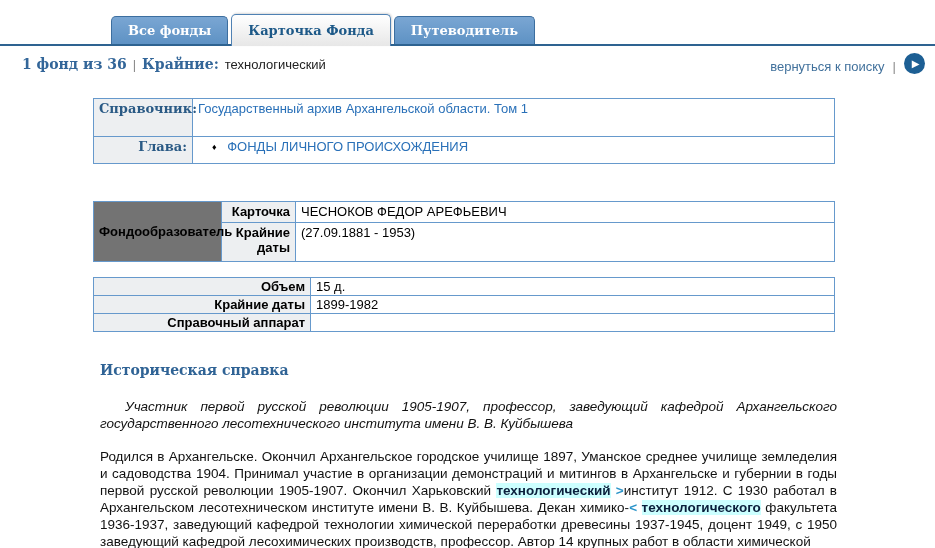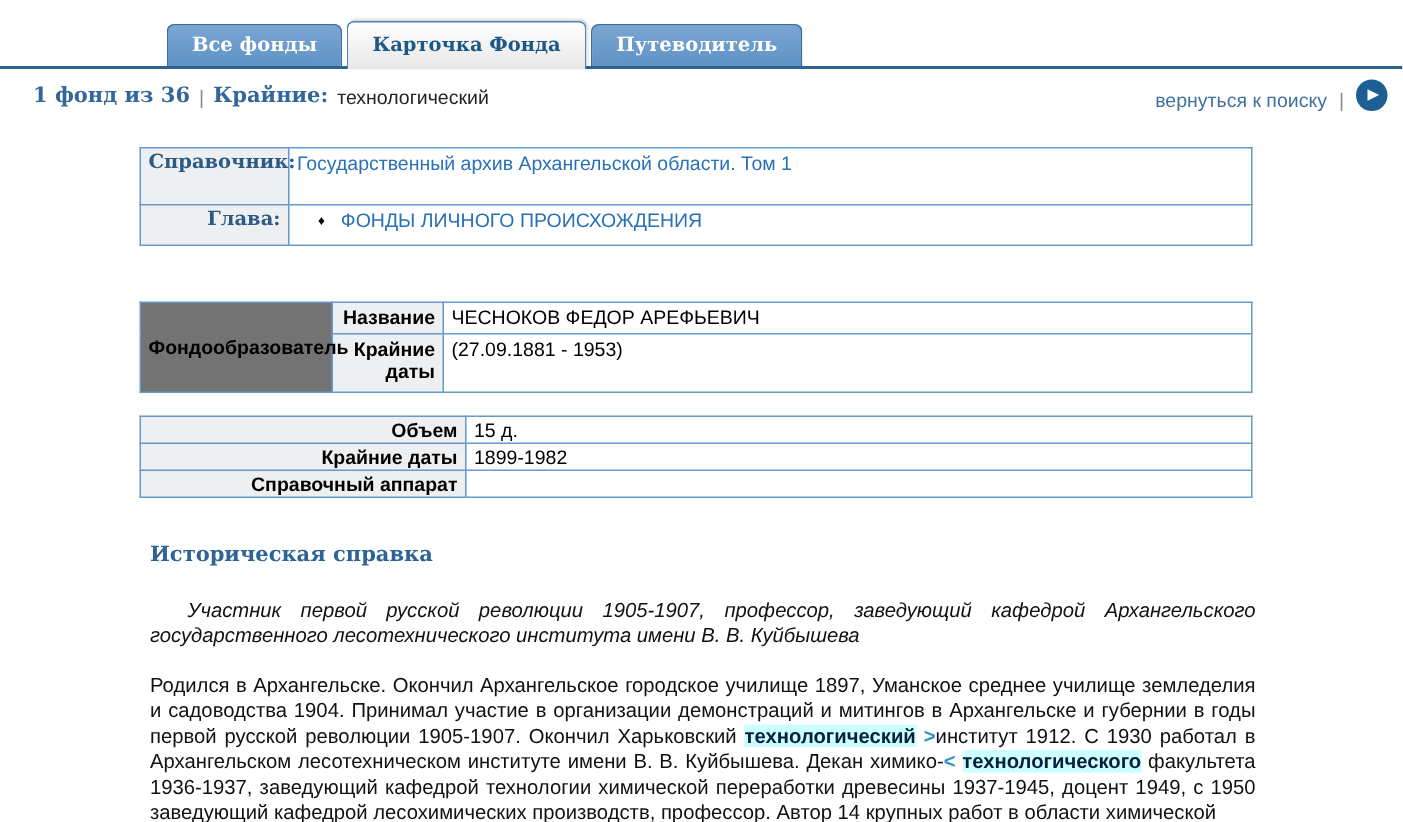--- a/index.html
+++ b/index.html
@@ -135,21 +135,21 @@
       <a class="linkblue">ФОНДЫ ЛИЧНОГО ПРОИСХОЖДЕНИЯ</a>
     </td>
   </tr>
 </tbody>
   </table>
 
 <table class="t-creator">
   <tbody>
       <tr class="r1">
     <td class="group" rowspan="2">Фондообразователь</td>
-    <td class="lbl">Название</td>
+    <td class="lbl">Карточка</td>
     <td>ЧЕСНОКОВ ФЕДОР АРЕФЬЕВИЧ</td>
   </tr>
   <tr class="r2">
     <td class="lbl">Крайние даты</td>
     <td>(27.09.1881 - 1953)</td>
   </tr>
 </tbody>
   </table>
 
 <table class="t-fund">

